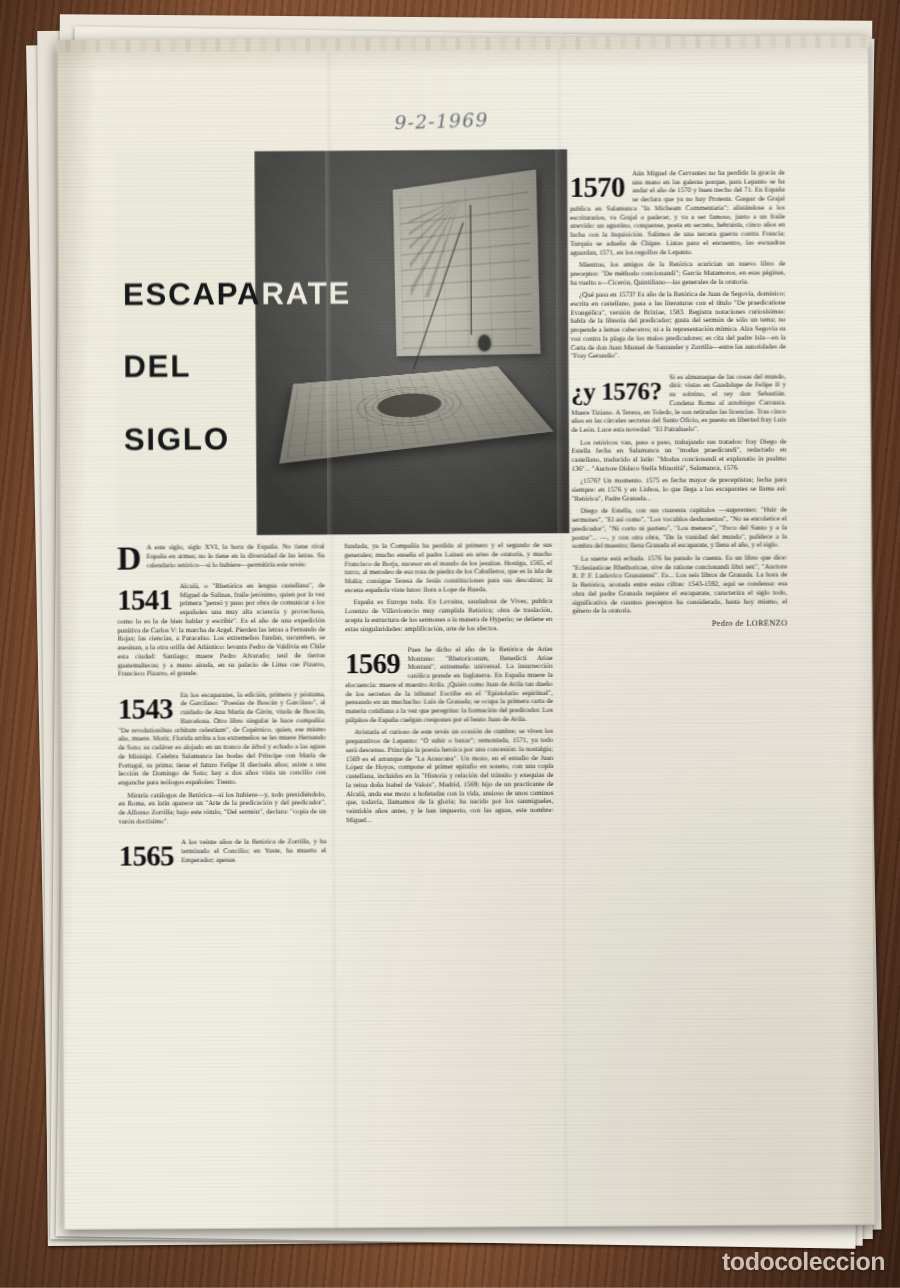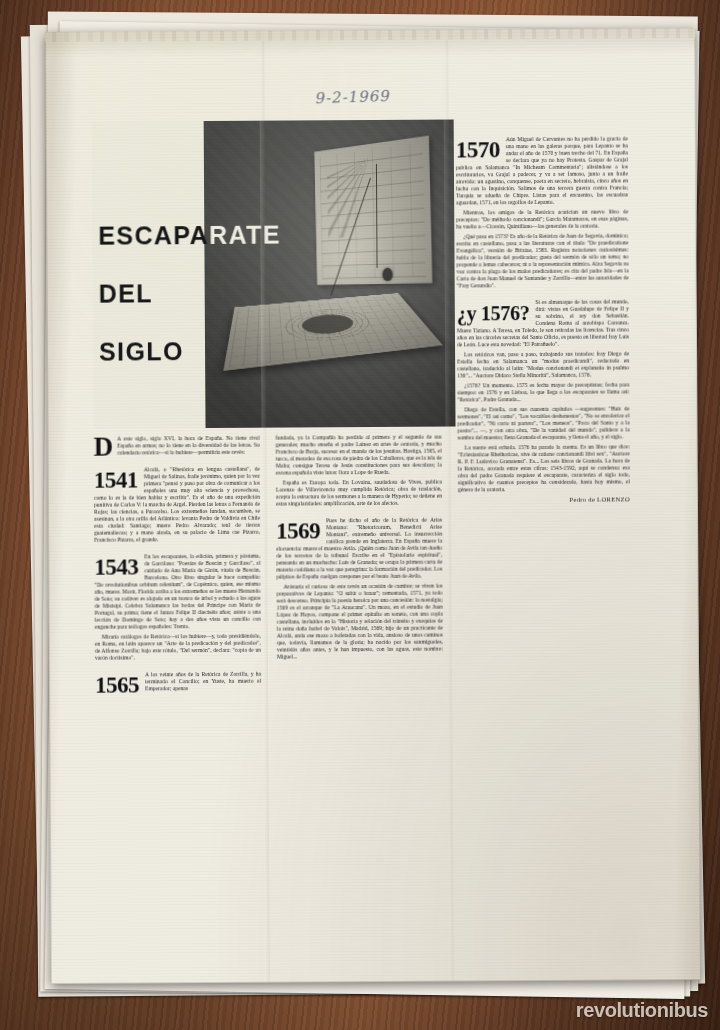--- a/index.html
+++ b/index.html
@@ -264,13 +264,13 @@
         <p>Diego de Estella, con sus cuarenta capítulos —sugerentes: "Huir de sermones", "El así como", "Los vocablos deshonestos", "No se encolerice el predicador", "Ni corto ni partero", "Los meneos", "Poco del Santo y a la postre"... —, y con otra obra, "De la vanidad del mundo", palidece a la sombra del maestro; llena Granada el escaparate, y llena el año, y el siglo.</p>
         <p>La suerte está echada. 1576 ha parado la cuenta. Es un libro que dice: "Eclesiasticae Rhethoricae, sive de ratione concionandi libri sex", "Auctore R. P. F. Ludovico Granatensi". Es... Los seis libros de Granada. La hora de la Retórica, acotada entre estas cifras: 1543-1592, aquí se condensa: esa obra del padre Granada requiere el escaparate, caracteriza el siglo todo, significativa de cuantos preceptos ha considerado, hasta hoy mismo, el género de la oratoria.</p>
         <p class="byline">Pedro de LORENZO</p>
       </div>
 
     <div class="crease" id="crease1"></div>
     <div class="crease" id="crease2"></div>
   </div>
 </div>
 
-<div id="watermark">revolutionibus</div>
+<div id="watermark">todocoleccion</div>
 
 </body></html>

